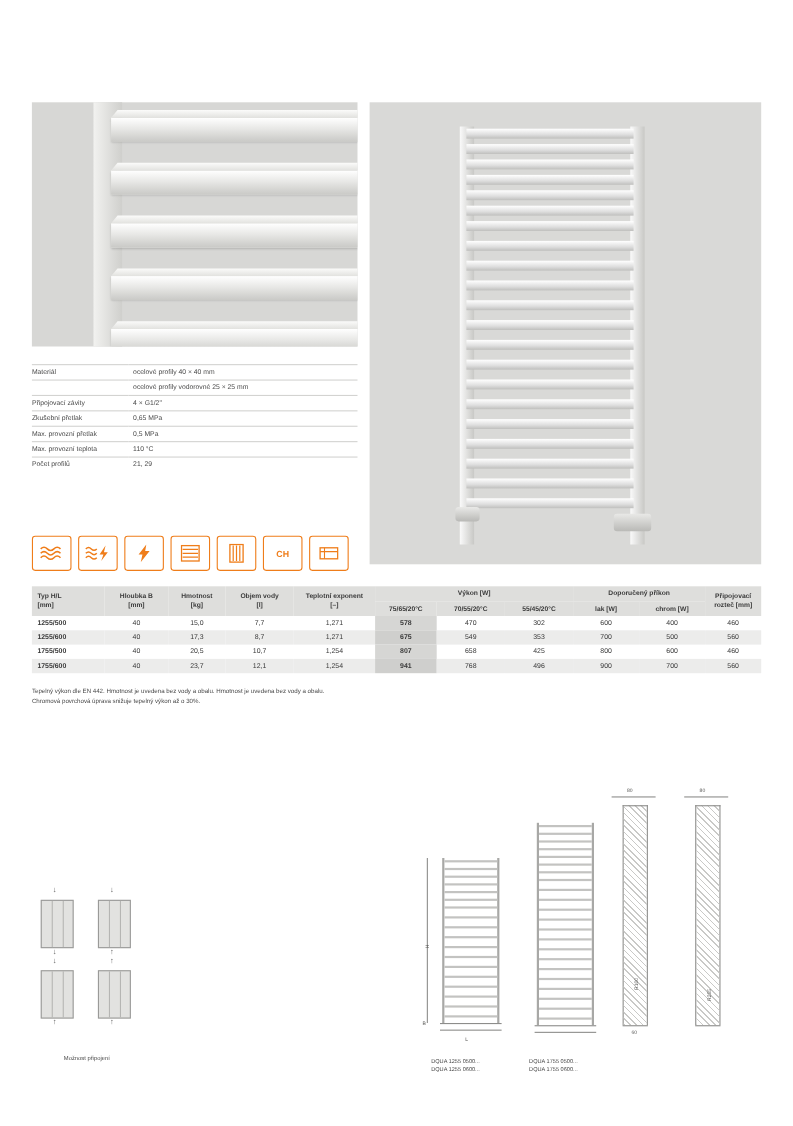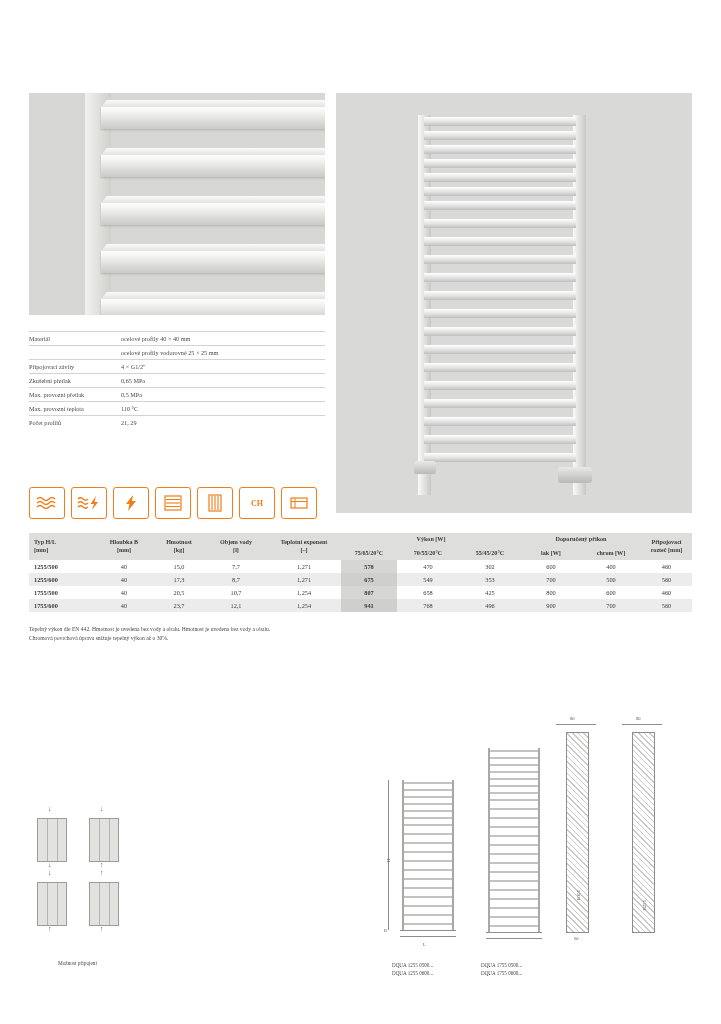--- a/index.html
+++ b/index.html
@@ -4,21 +4,21 @@
 <style>
   html,body{margin:0;padding:0;}
   body{
     width:721px;height:1024px;
     background:#ffffff;
     font-family:"Liberation Sans", sans-serif;
     color:#3a3a3a;
     position:relative;
     overflow:hidden;
   }
-  .page{position:relative;width:721px;height:888px;font-family:Liberation Serif, serif;}
+  .page{position:relative;width:721px;height:888px;}
 
   
   .photo-left{
     position:absolute;left:29px;top:93px;width:296px;height:222px;
     background:#d7d7d5;overflow:hidden;
   }
   .photo-right{
     position:absolute;left:336px;top:93px;width:356px;height:420px;
     background:#d9d9d7;overflow:hidden;
   }

